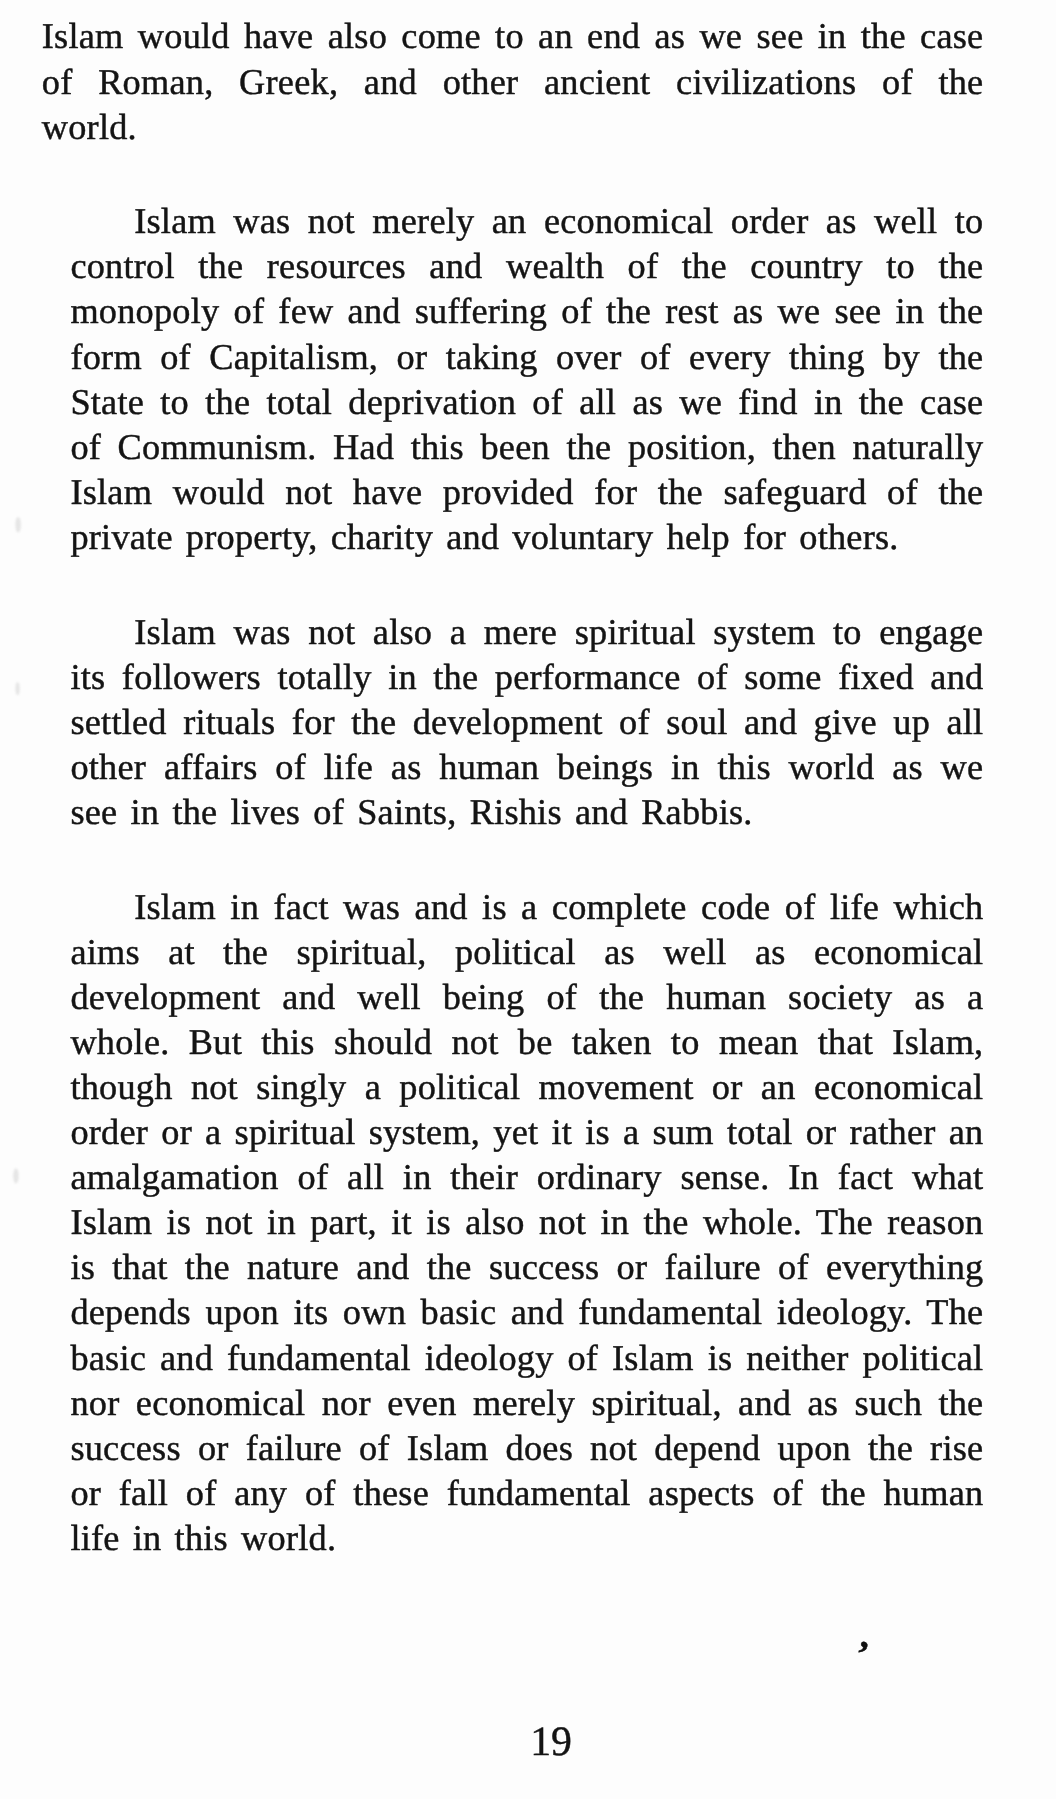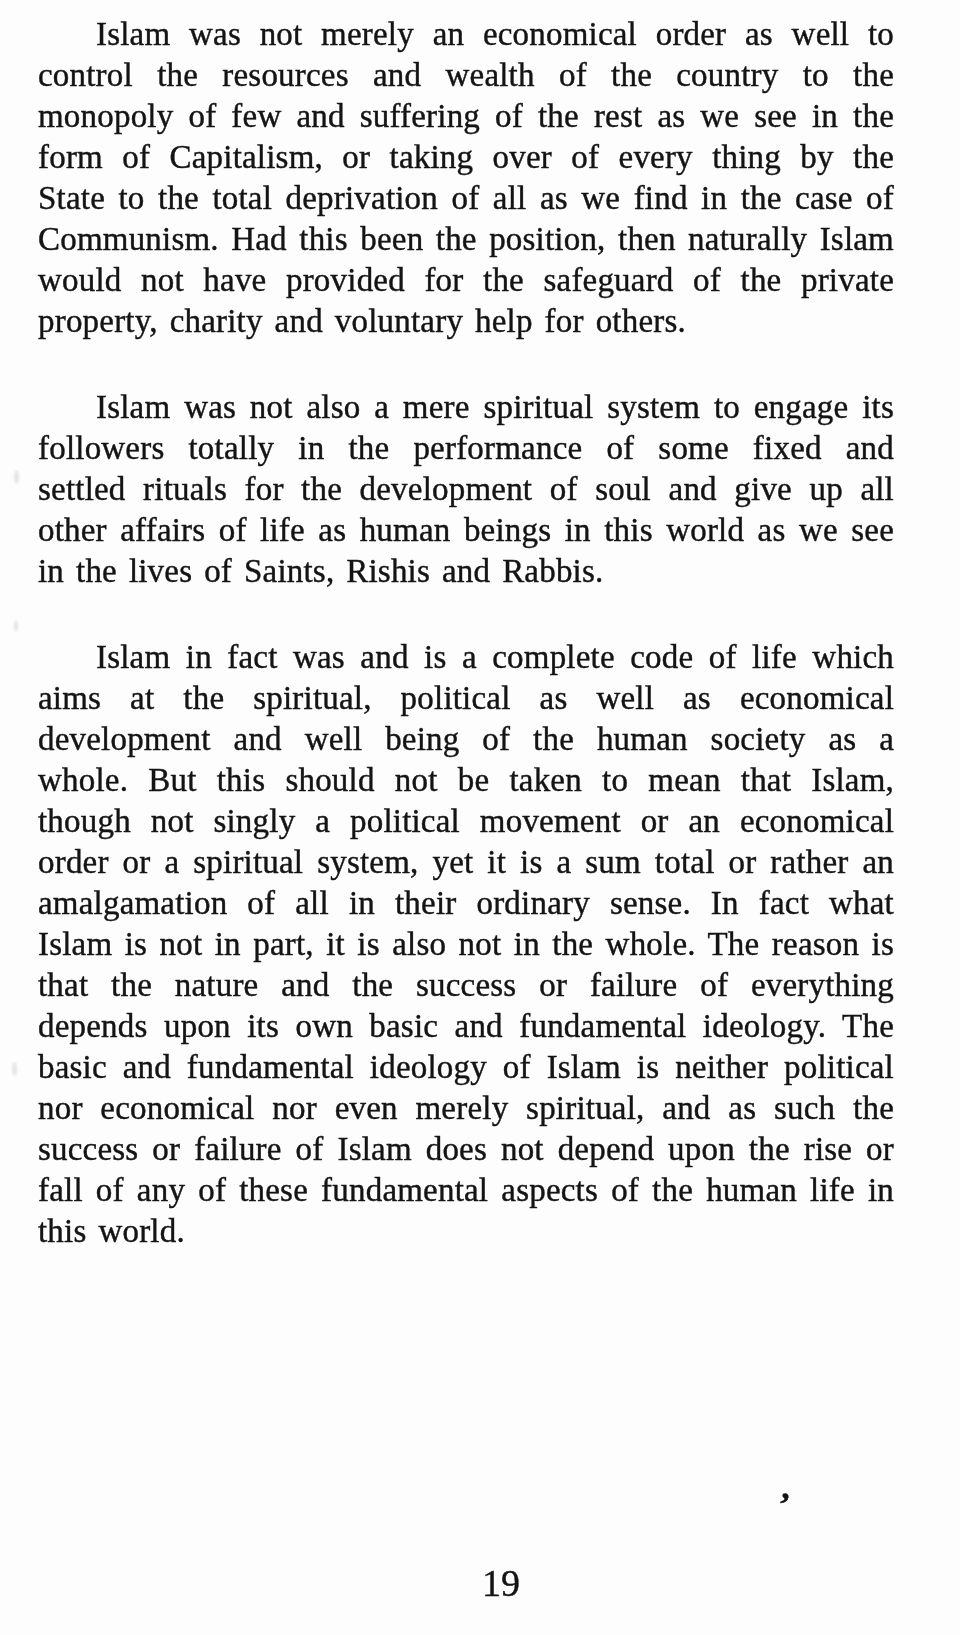--- a/index.html
+++ b/index.html
@@ -24,20 +24,21 @@
   p.para {
     margin: 0 0 45px 0;
     font-size: 33px;
     line-height: 41px;
     text-align: justify;
     word-spacing: 3.5px;
     letter-spacing: 0.2px;
   }
   p.para.indented {
     text-indent: 58px;
+    margin-left: 26px;
   }
   
   p.para, .page-number, .stray-mark {
     -webkit-text-stroke: 0.4px #141414;
   }
   .page-number {
     position: absolute;
     top: 1560px;
     left: 0;
     width: 960px;
@@ -64,20 +65,21 @@
     filter: blur(1px);
   }
   .smudge-1 { left: 14px; top: 470px;  width: 5px; height: 14px; }
   .smudge-2 { left: 14px; top: 620px;  width: 4px; height: 12px; }
   .smudge-3 { left: 12px; top: 1062px; width: 5px; height: 14px; }
 </style>
 </head>
 <body>
 
 <div class="page">
+  <p class="para">Islam would have also come to an end as we see in the case of Roman, Greek, and other ancient civilizations of the world.</p>
   <p class="para indented">Islam was not merely an economical order as well to control the resources and wealth of the country to the monopoly of few and suffering of the rest as we see in the form of Capitalism, or taking over of every thing by the State to the total deprivation of all as we find in the case of Communism. Had this been the position, then naturally Islam would not have provided for the safeguard of the private property, charity and voluntary help for others.</p>
   <p class="para indented">Islam was not also a mere spiritual system to engage its followers totally in the performance of some fixed and settled rituals for the development of soul and give up all other affairs of life as human beings in this world as we see in the lives of Saints, Rishis and Rabbis.</p>
   <p class="para indented">Islam in fact was and is a complete code of life which aims at the spiritual, political as well as economical development and well being of the human society as a whole. But this should not be taken to mean that Islam, though not singly a political movement or an economical order or a spiritual system, yet it is a sum total or rather an amalgamation of all in their ordinary sense. In fact what Islam is not in part, it is also not in the whole. The reason is that the nature and the success or failure of everything depends upon its own basic and fundamental ideology. The basic and fundamental ideology of Islam is neither political nor economical nor even merely spiritual, and as such the success or failure of Islam does not depend upon the rise or fall of any of these fundamental aspects of the human life in this world.</p>
 </div>
 
 <span class="stray-mark">’</span>
 
 <div class="scan-smudge smudge-1"></div>
 <div class="scan-smudge smudge-2"></div>
 <div class="scan-smudge smudge-3"></div>

